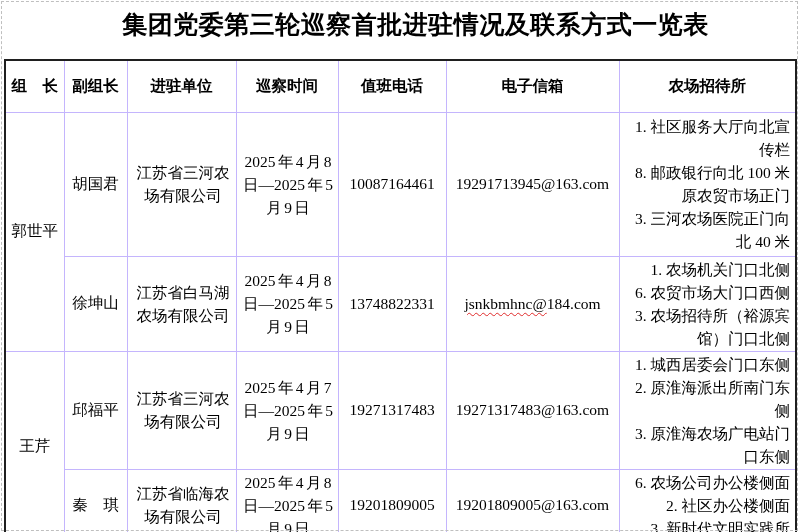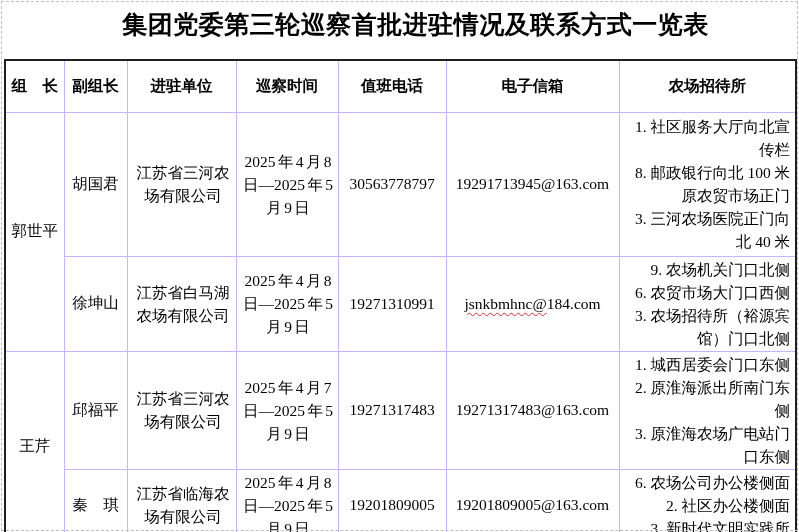--- a/index.html
+++ b/index.html
@@ -72,37 +72,37 @@
     <th>值班电话</th>
     <th>电子信箱</th>
     <th>农场招待所</th>
   </tr>
 
   <tr class="r1">
     <td rowspan="2">郭世平</td>
     <td>胡国君</td>
     <td class="unit">江苏省三河农场有限公司</td>
     <td class="period">2025 年 4 月 8 日—2025 年 5 月 9 日</td>
-    <td>30563778797</td>
+    <td>10087164461</td>
     <td>19291713945@163.com</td>
     <td class="loc">
       <div class="loc-item">1. 社区服务大厅向北宣传栏</div>
       <div class="loc-item">8. 邮政银行向北 100 米原农贸市场正门</div>
       <div class="loc-item">3. 三河农场医院正门向北 40 米</div>
     </td>
   </tr>
 
   <tr class="r2">
     <td>徐坤山</td>
     <td class="unit">江苏省白马湖农场有限公司</td>
     <td class="period">2025 年 4 月 8 日—2025 年 5 月 9 日</td>
-    <td>19271310991</td>
+    <td>13748822331</td>
     <td><span class="misspelled">jsnkbmhnc@</span><span>184.com</span></td>
     <td class="loc">
-      <div class="loc-item">9. 农场机关门口北侧</div>
+      <div class="loc-item">1. 农场机关门口北侧</div>
       <div class="loc-item">6. 农贸市场大门口西侧</div>
       <div class="loc-item">3. 农场招待所（裕源宾馆）门口北侧</div>
     </td>
   </tr>
 
   <tr class="r3">
     <td rowspan="2">王芹</td>
     <td>邱福平</td>
     <td class="unit">江苏省三河农场有限公司</td>
     <td class="period">2025 年 4 月 7 日—2025 年 5 月 9 日</td>

